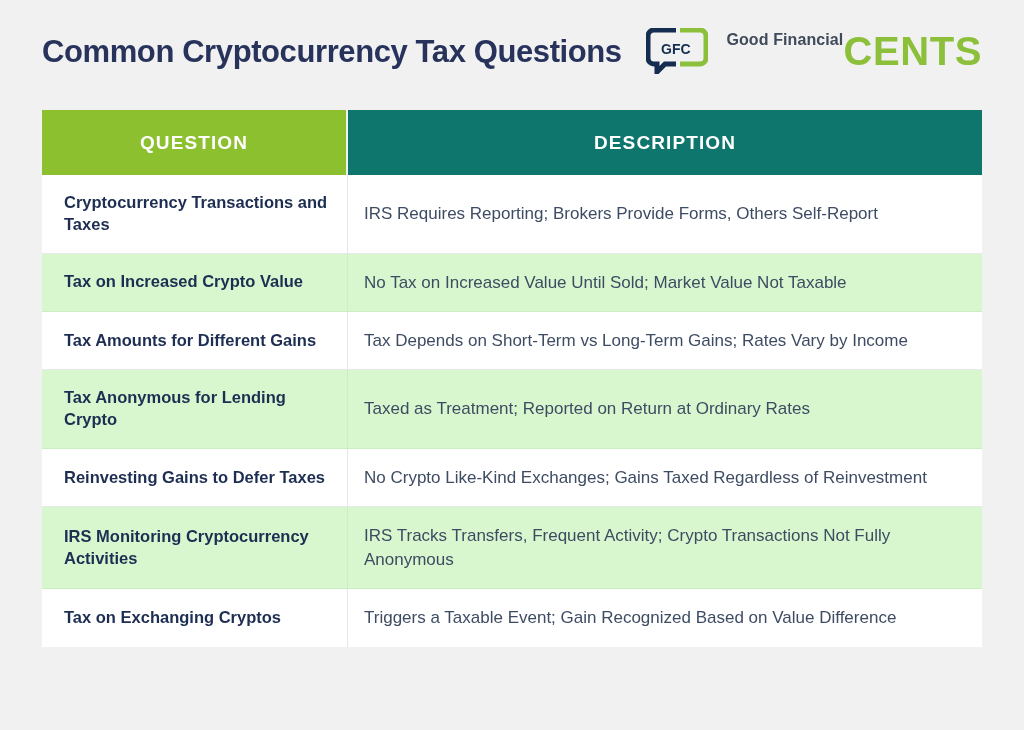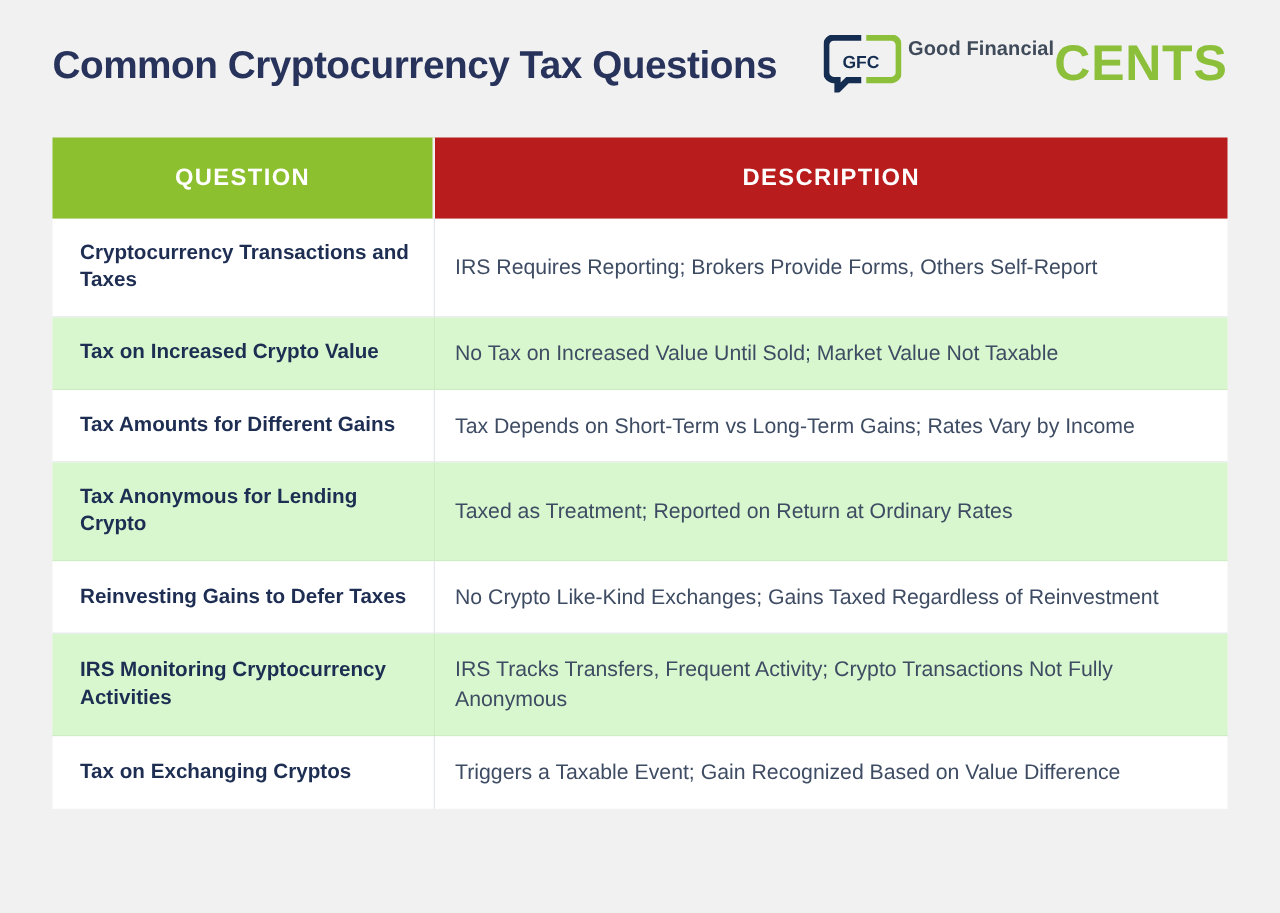--- a/index.html
+++ b/index.html
@@ -40,21 +40,21 @@
     letter-spacing: -0.4px;
     line-height: 1.1;
     white-space: nowrap;
     margin-top: 4px;
   }
 
   
   .logo {
     display: flex;
     align-items: center;
-    gap: 5px;
+    gap: 18px;
     margin-top: 2px;
   }
 
   .logo-mark {
     position: relative;
     width: 62px;
     height: 46px;
     flex: 0 0 62px;
   }
 
@@ -111,21 +111,21 @@
     font-weight: 700;
     letter-spacing: 1.1px;
   }
 
   th.th-question {
     background: #8cc02e;
     border-right: 2px solid #f1f1f1;
   }
 
   th.th-description {
-    background: #b91c1c;
+    background: #0f766e;
   }
 
   
   tbody td {
     vertical-align: middle;
     padding: 17px 18px 17px 12px;
     border-bottom: 1px solid #e6e9ec;
   }
 
   tbody td.q {

